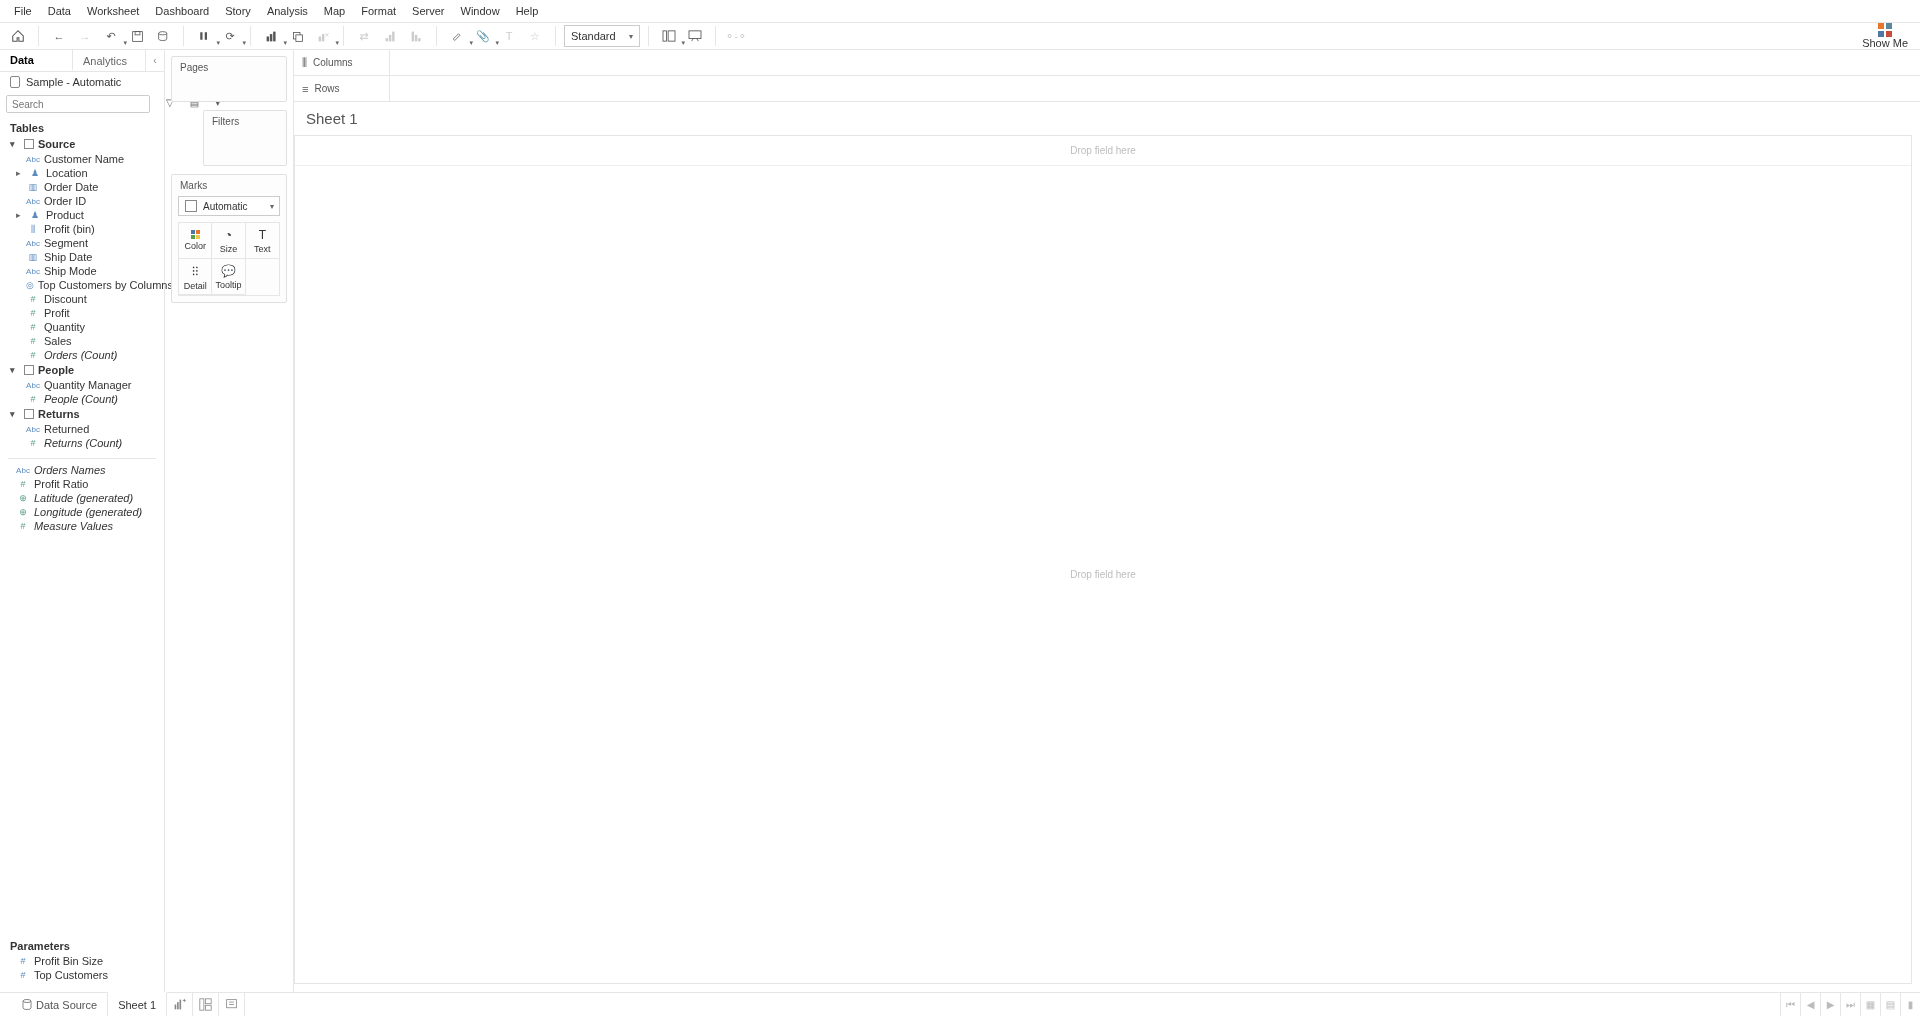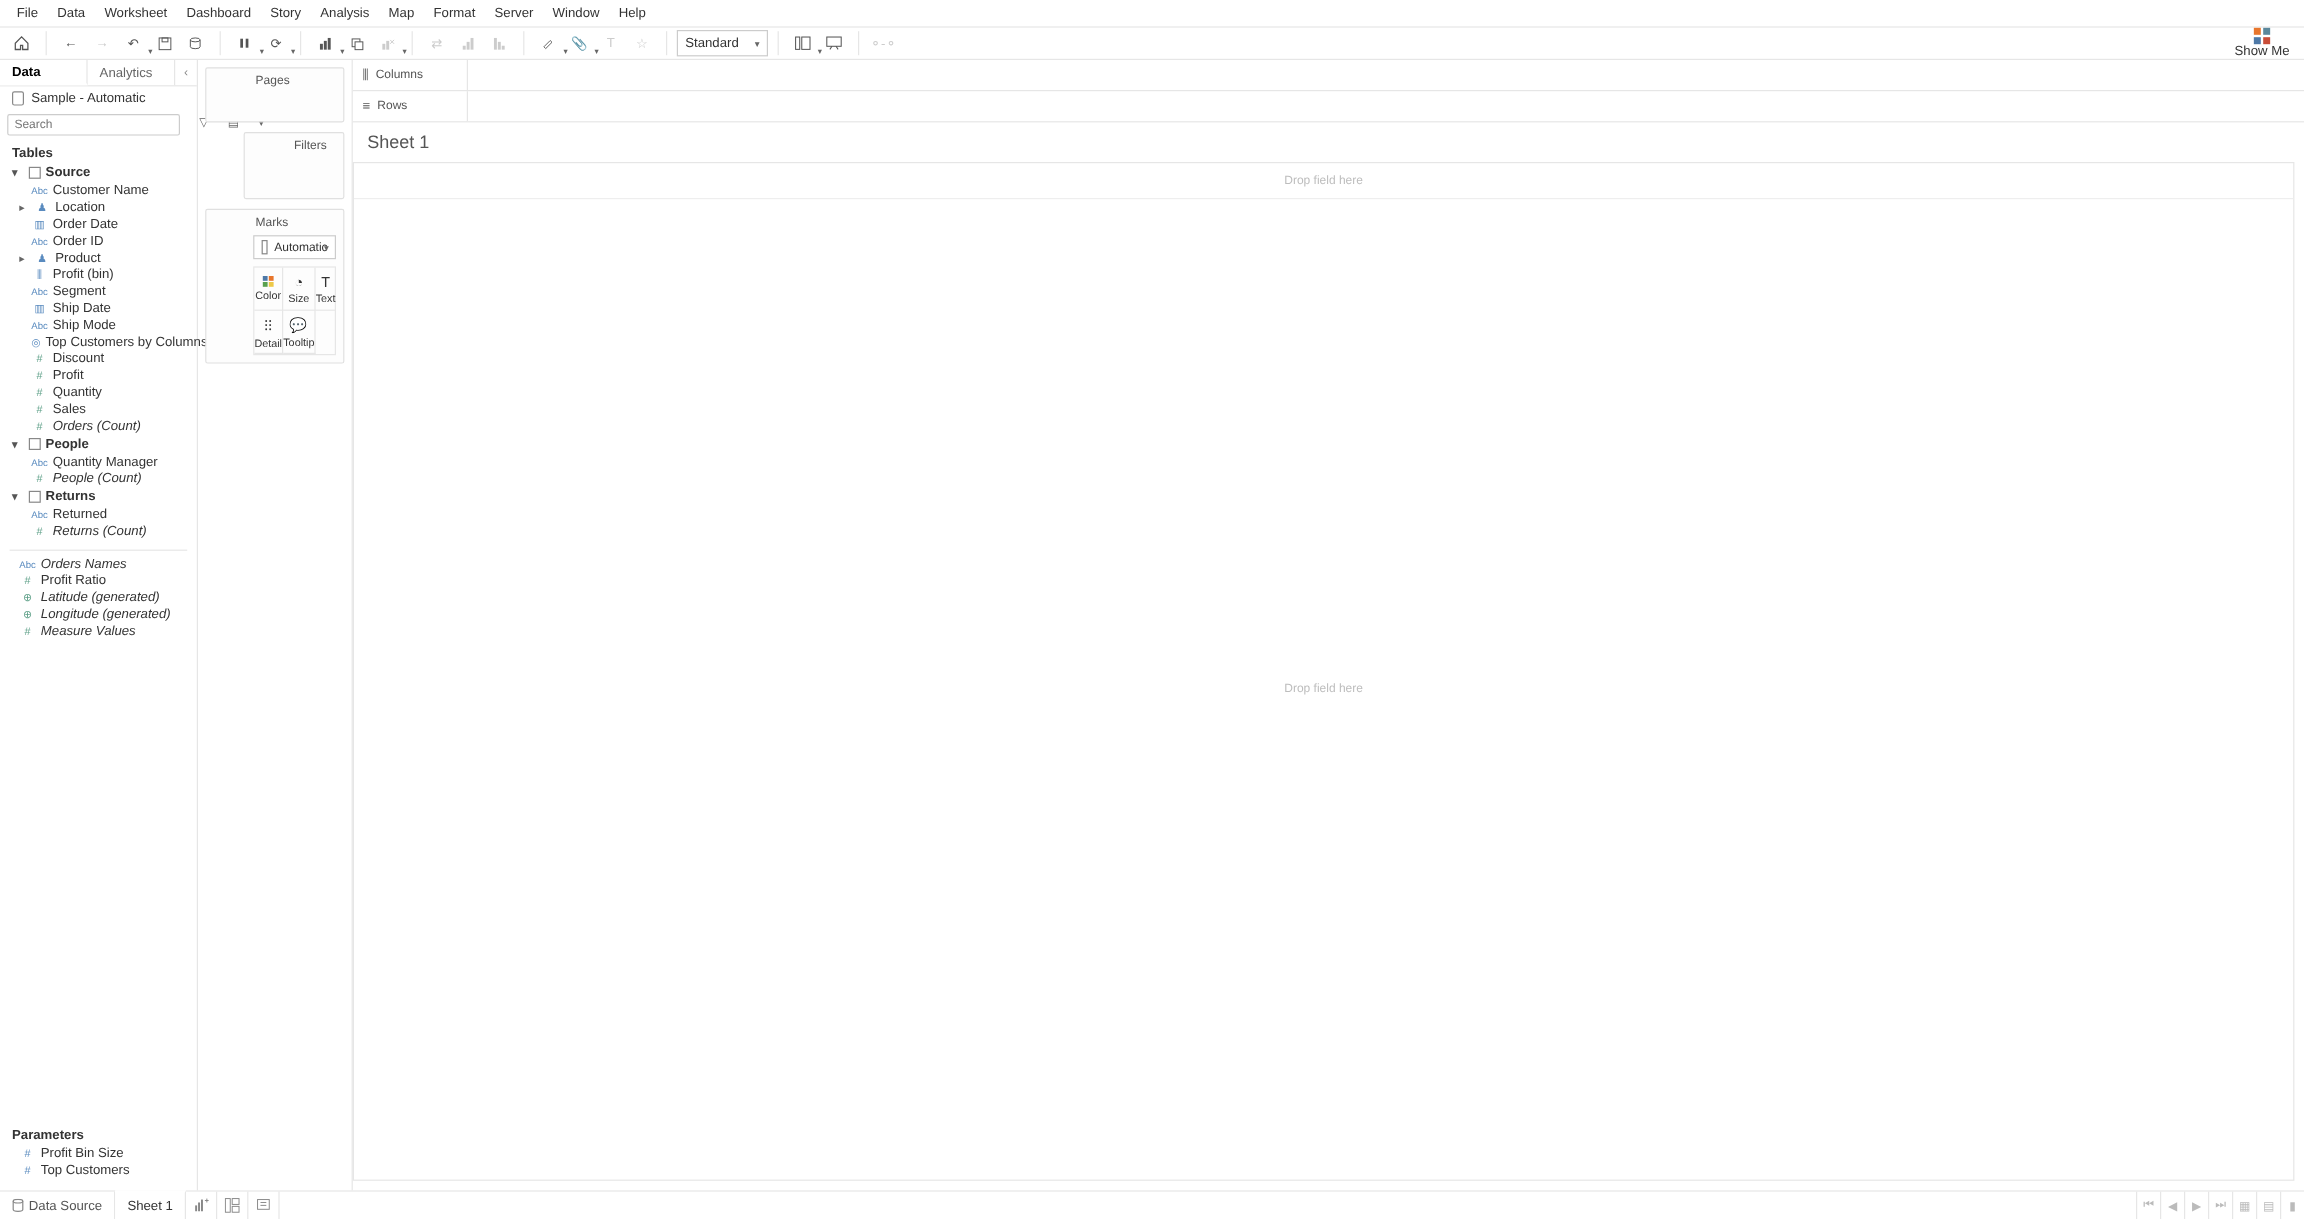--- a/index.html
+++ b/index.html
@@ -43,21 +43,21 @@
 .frow { display:flex; align-items:center; gap:4px; padding:1px 4px 1px 24px; font-size:11px; white-space:nowrap;}
 .frow .caret { width:8px; font-size:9px; color:#666; margin-left:-10px; }
 .frow .ficon { width:14px; text-align:center; font-size:9px; color:#5a8bbf; }
 .frow .ficon.mea { color:#5ea088; }
 .frow .ficon.geo { color:#5ea088; }
 .frow .fname.italic { font-style:italic; }
 .divider { height:1px; background:#e6e6e6; margin:4px 8px; }
 
 
 .shelves { width:128px; display:flex; flex-direction:column; gap:8px; padding:6px; }
-.card { border:1px solid #e0e0e0; border-radius:2px; background:#fdfdfd;padding-left:33px; }
+.card { border:1px solid #e0e0e0; border-radius:2px; background:#fdfdfd; }
 .card .title { font-size:10px; color:#555; padding:5px 8px; }
 .card.pages { height:46px; }
 .card.filters { height:56px;margin-left:32px; }
 .card.marks .title { border-bottom:none; }
 .mark-type { margin:0 6px 6px 6px; border:1px solid #ccc; height:20px; display:flex; align-items:center; padding:0 6px; font-size:10px; position:relative; background:#fff;}
 .mark-type::before { content:""; width:10px; height:10px; border:1px solid #888; margin-right:6px; display:inline-block;}
 .mark-type::after { content:"▾"; position:absolute; right:5px; font-size:8px; color:#666;}
 .mark-grid { display:grid; grid-template-columns:repeat(3,1fr); gap:0; margin:0 6px 6px 6px; border:1px solid #e6e6e6;}
 .mark-grid .mc { height:36px; display:flex; flex-direction:column; align-items:center; justify-content:center; font-size:9px; gap:2px; border-right:1px solid #e6e6e6; border-bottom:1px solid #e6e6e6;}
 .mark-grid .mc:nth-child(3n){ border-right:none;}
@@ -71,21 +71,21 @@
 .shelf-row .zone { flex:1; }
 .sheet-title { padding:8px 12px; font-size:15px; color:#555; }
 
 .canvas { flex:1; margin:0 8px 8px 0; border:1px solid #e6e6e6; display:flex;}
 .canvas .left-gutter { width:42px; display:flex; align-items:center; justify-content:center; border-right:1px solid #eee; color:#bdbdbd; font-size:10px; text-align:center; line-height:1.3;}
 .canvas .cmain { flex:1; display:flex; flex-direction:column;}
 .canvas .top-drop { height:30px; border-bottom:1px solid #eee; display:flex; align-items:center; justify-content:center; color:#bdbdbd; font-size:10px;}
 .canvas .center-drop { flex:1; display:flex; align-items:center; justify-content:center; color:#bdbdbd; font-size:10px;}
 
 
-.bottom { height:24px; border-top:1px solid #e6e6e6; display:flex; align-items:stretch; }
+.bottom { height:24px; border-top:1px solid #e6e6e6; display:flex; align-items:stretch;padding-left:12px; }
 .bottom .src { display:flex; align-items:center; gap:4px; padding:0 10px; border-right:1px solid #e6e6e6; font-size:11px; color:#555;}
 .bottom .sheet-tab { display:flex; align-items:center; padding:0 10px; border-right:1px solid #e6e6e6; font-size:11px; background:#fff; border-top:2px solid #fff; margin-top:-1px;}
 .bottom .addbtn { width:26px; display:flex; align-items:center; justify-content:center; border-right:1px solid #e6e6e6; color:#666; font-size:12px;}
 .bottom .flex { flex:1; }
 .bottom .nav { display:flex; }
 .bottom .nav div { width:20px; display:flex; align-items:center; justify-content:center; border-left:1px solid #e6e6e6; color:#bbb; font-size:10px;}
 
 svg { display:block; }
 </style>
 </head>

